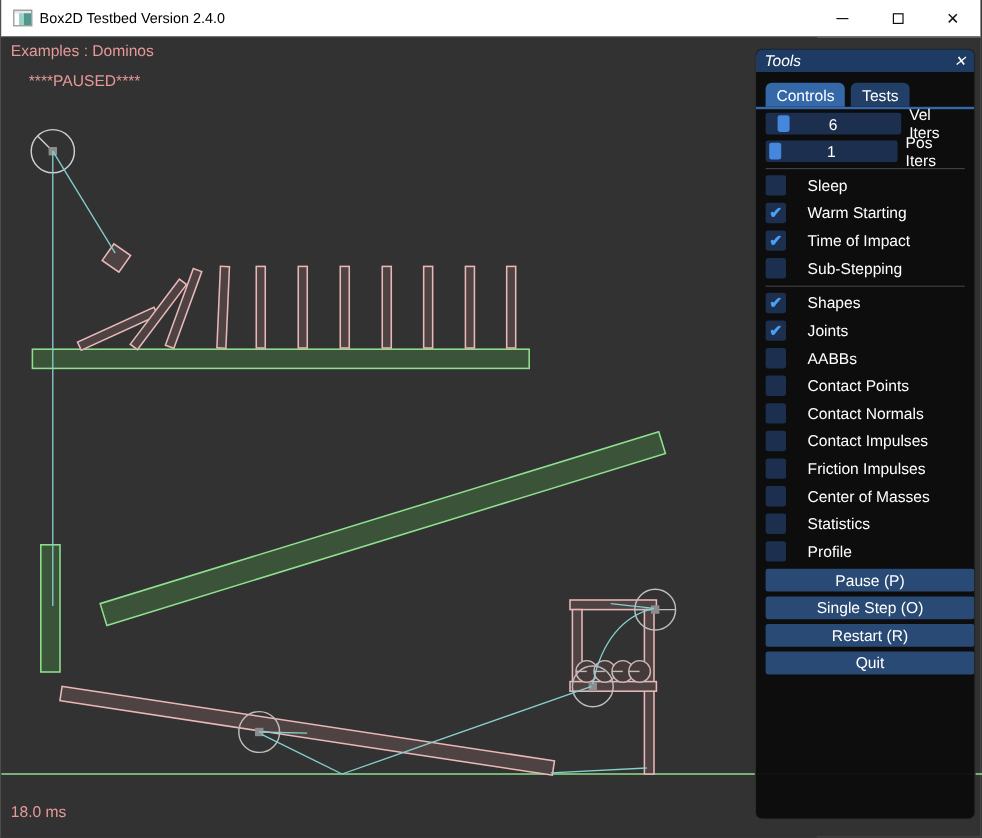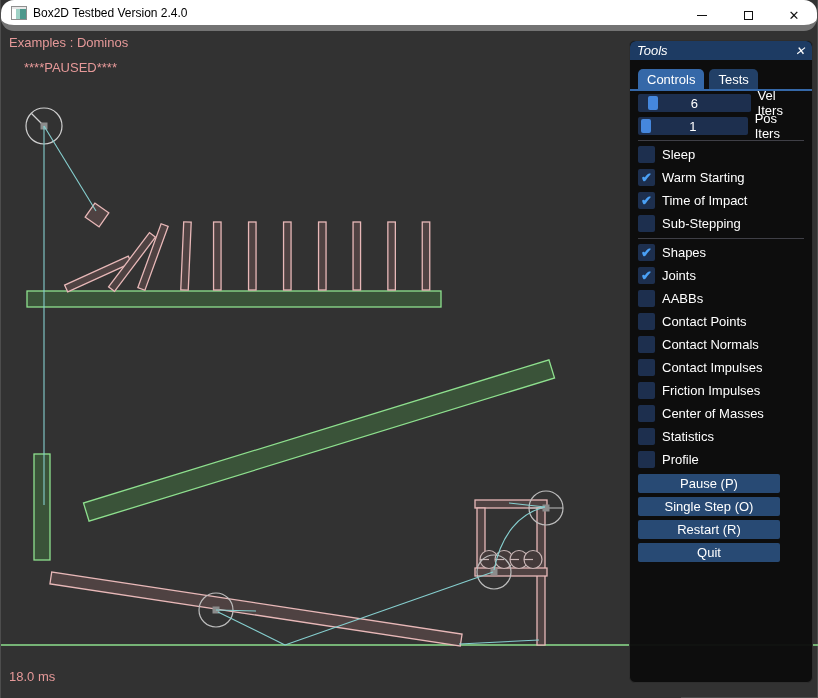--- a/index.html
+++ b/index.html
@@ -3,22 +3,22 @@
 <meta charset="utf-8">
 <style>
   * { margin:0; padding:0; box-sizing:border-box; }
   html,body { width:818px; height:698px; background:#000; overflow:hidden;
               font-family:"Liberation Sans", sans-serif; }
   .window { position:absolute; inset:0; width:818px; height:698px;
             border:1px solid #4d4d4d; border-top:none; background:#323232; }
 
   
   .titlebar { position:absolute; left:0; top:0; width:100%; height:31px;
-              background:#ffffff; border-bottom:6px solid #737373;
-              display:flex; align-items:center;border-radius:13px; }
+              background:#ffffff; border-bottom:1px solid #737373;
+              display:flex; align-items:center; }
   .app-icon { width:16px; height:14px; margin-left:10px;
               border:1px solid #8f8f8f; background:linear-gradient(90deg,#ffffff 0 30%, #9fd2c6 30% 55%, #4e998d 55% 100%);
               box-shadow:inset 0 2px 0 #e8e8e8; }
   .app-title { margin-left:6px; font-size:12px; color:#000; }
   .win-btns { position:absolute; right:0; top:0; height:31px; display:flex; }
   .win-btn { width:46px; height:31px; display:flex; align-items:center; justify-content:center; color:#111; }
   .glyph-min { width:10px; height:1px; background:#111; display:block; }
   .glyph-max { width:9px; height:9px; border:1px solid #111; display:block; }
   .glyph-close { font-size:13px; line-height:1; }
 
@@ -50,26 +50,26 @@
          border-radius:5px 5px 0 0; margin-right:5px; background:#224067; }
   .tab.active { background:#3568a8; }
   .tab-underline { height:2px; background:#3568a8; }
   .panel-body { padding:3px 8px 0 8px; }
   .srow { display:flex; align-items:center; height:18px; margin-bottom:5px; }
   .sframe { position:relative; width:114px; height:18px; background:#1d2f4e; border-radius:2px; }
   .sgrab { position:absolute; top:2px; width:10px; height:14px; background:#4587dd; border-radius:2px; }
   .sval { position:absolute; inset:0; display:flex; align-items:center; justify-content:center; font-size:13px; }
   .slabel { margin-left:7px; font-size:13px; }
   .sep { height:1px; background:#3f3f46; margin:1px 0 5px 0; }
-  .crow { display:flex; align-items:center; height:17px; margin-bottom:6px; }
+  .crow { display:flex; align-items:center; height:17px; margin-bottom:6px;gap:11px; }
   .cbox { width:17px; height:17px; background:#1d2f4e; border-radius:2px;
           display:flex; align-items:center; justify-content:center; }
   .check { color:#4aa0f5; font-size:13px; font-weight:bold; }
   .clabel { margin-left:7px; font-size:13px; }
-  .pbtn { width:142px; height:19px; background:#284a74; border-radius:2px;
+  .pbtn { width:174px; height:19px; background:#284a74; border-radius:2px;
           display:flex; align-items:center; justify-content:center; font-size:13px; margin-bottom:4px; }
 </style>
 </head>
 <body>
 
 <div class="window">
 
   <div class="titlebar">
     <span class="app-icon"></span>
     <span class="app-title">Box2D Testbed Version 2.4.0</span>

